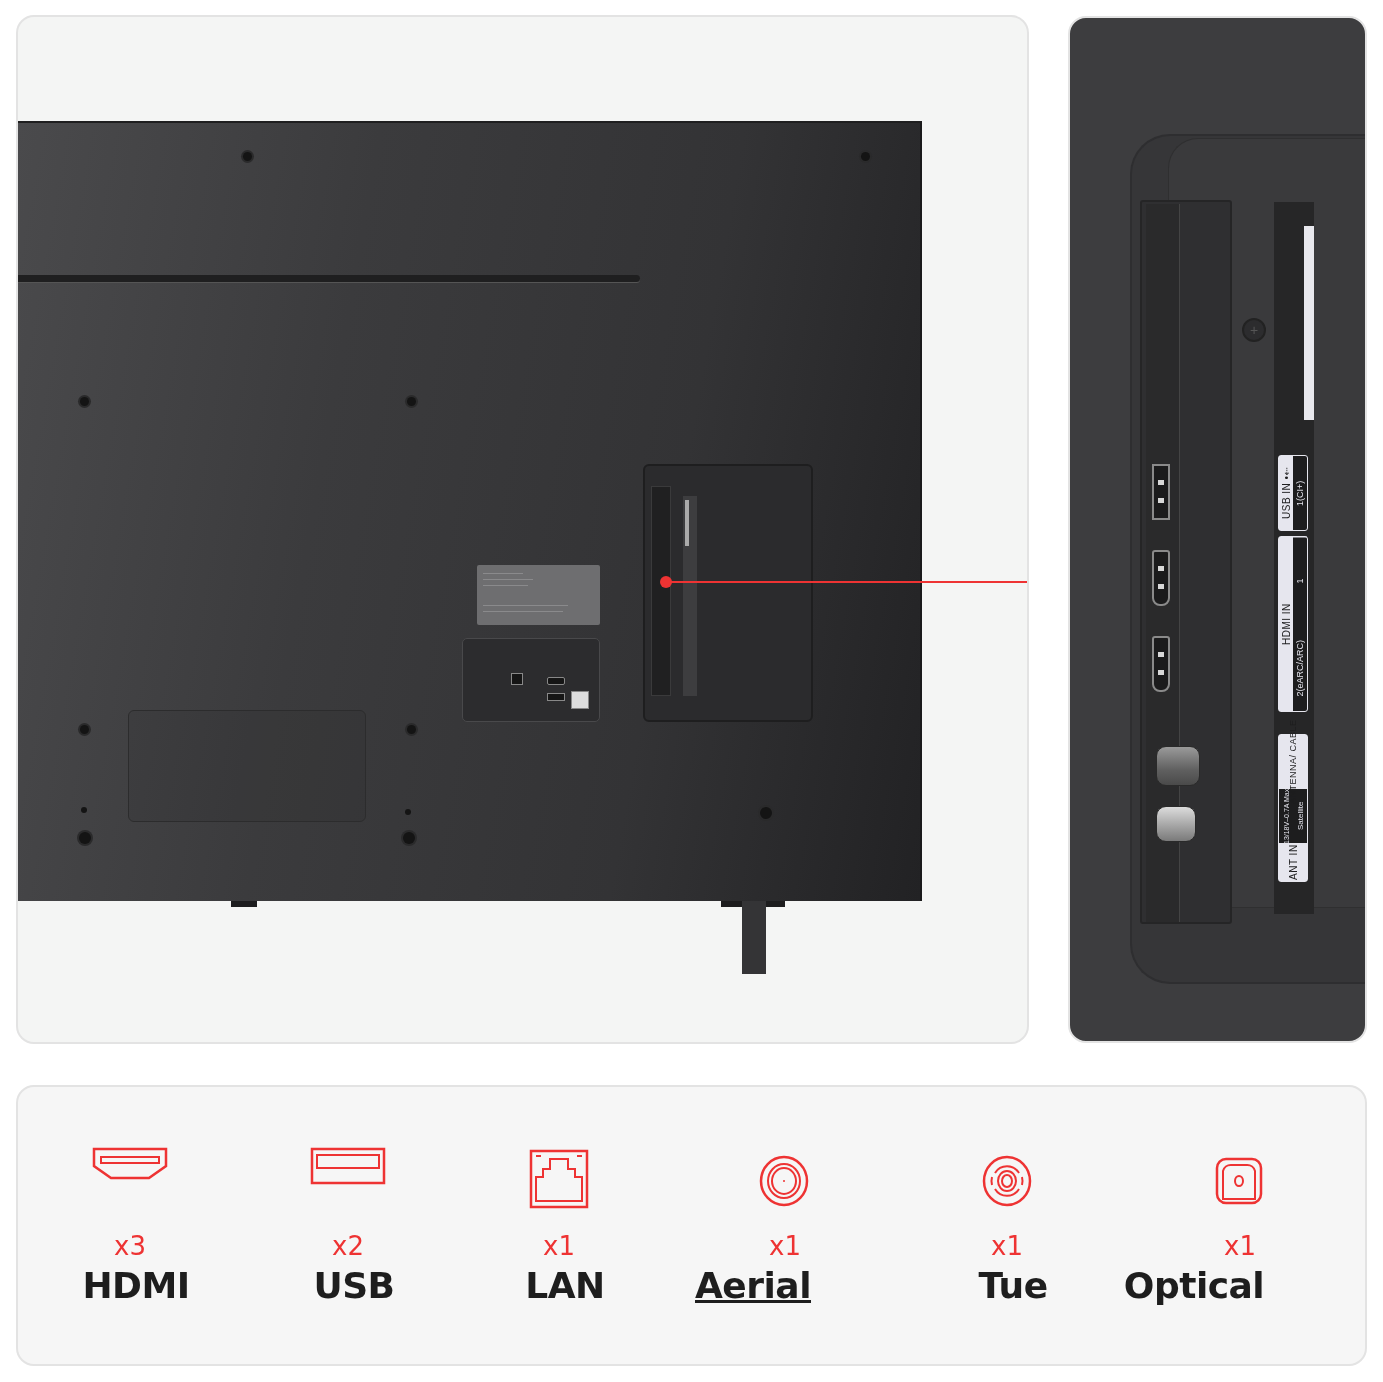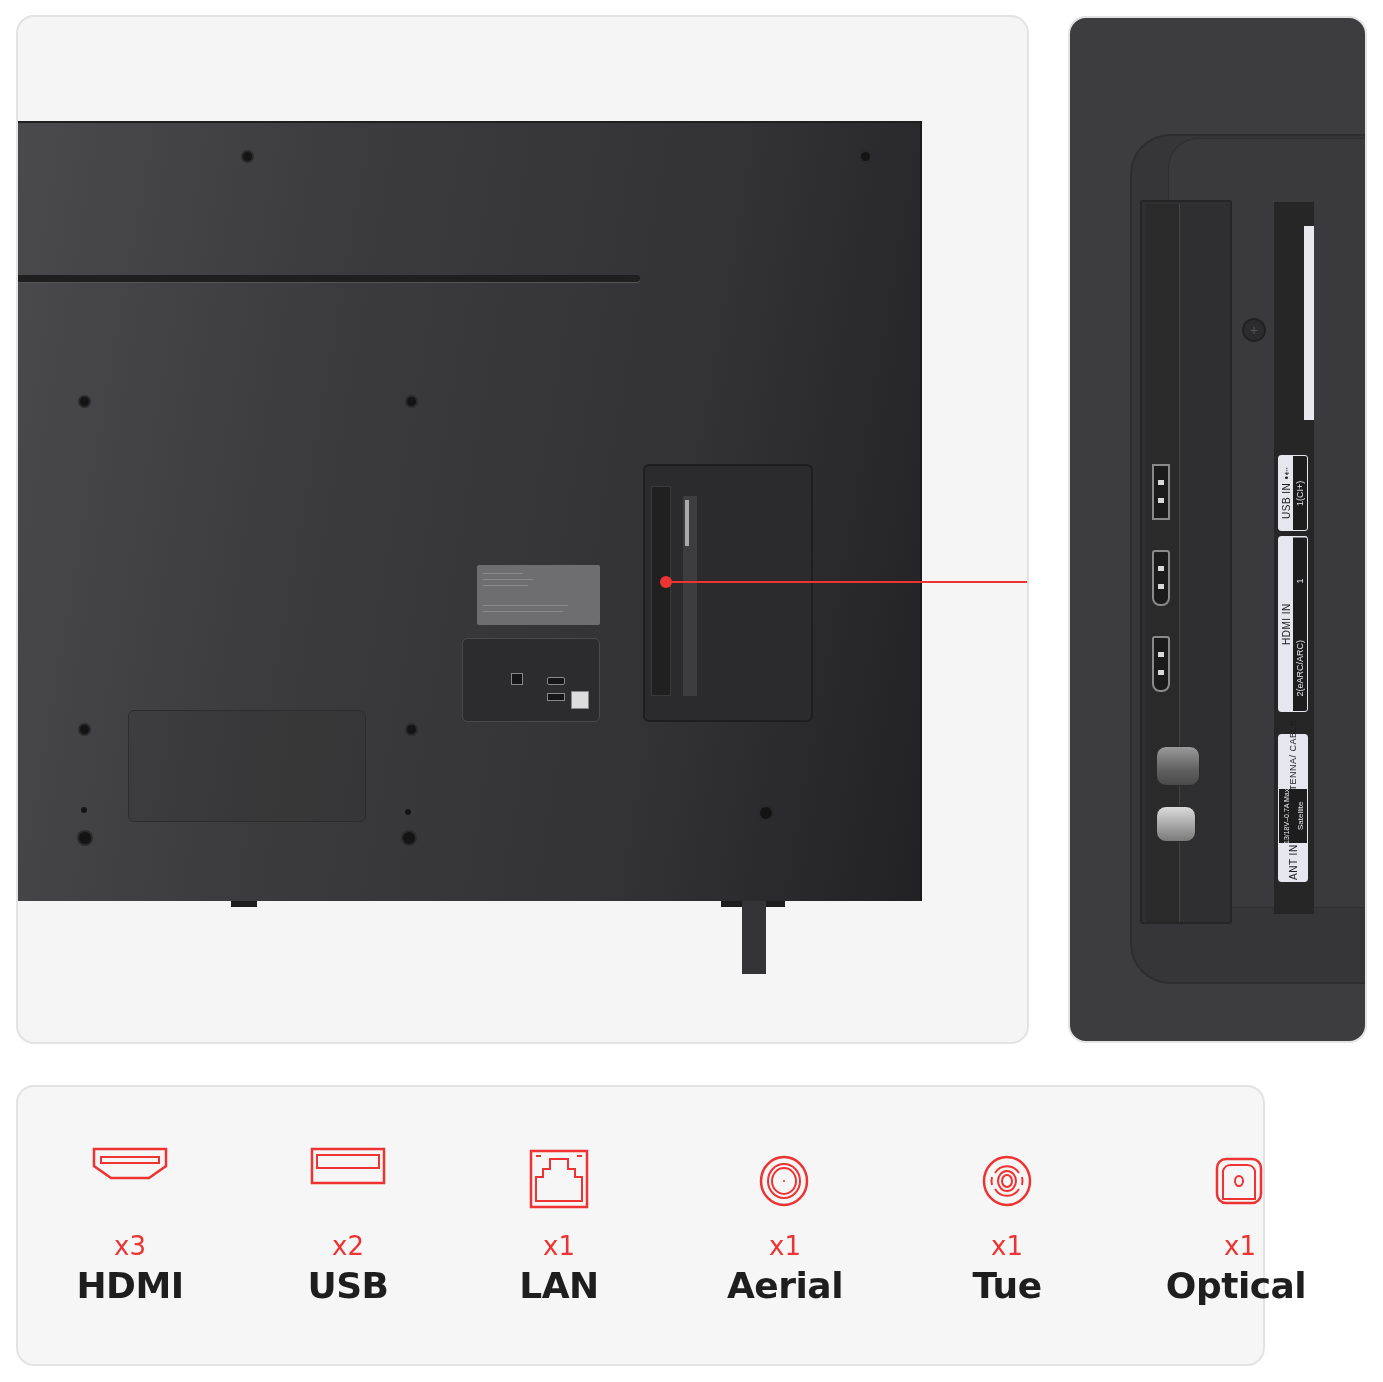--- a/index.html
+++ b/index.html
@@ -120,31 +120,31 @@
     color: #e6e6ee; width: 14px; writing-mode: vertical-rl; transform: rotate(180deg);
     font-size: 9px; text-align: center; display: flex; align-items: center; justify-content: center;
     white-space: nowrap;
   }
   .lbl-col { display: flex; flex-direction: column; width: 14px; }
   .lbl-col > div { flex: 1; border-bottom: 1px solid #e6e6ee; }
   .lbl-col > div:last-child { border-bottom: none; }
 
   
   .connections-bar {
-    position: absolute; left: 16px; top: 1085px; width: 1249px; height: 281px;
+    position: absolute; left: 16px; top: 1085px; width: 1351px; height: 281px;
     background: #f6f6f6; border: 2px solid #e3e3e3; border-radius: 18px;
   }
   .conn-icon { position: absolute; top: 60px; display: flex; align-items: center; justify-content: center; }
   .conn-count {
     position: absolute; top: 144px; color: #ee3333; font-size: 26px; white-space: nowrap;
     font-family: "DejaVu Sans", sans-serif; transform: translateX(-50%);
   }
   .conn-name {
     position: absolute; top: 178px; color: #1e1e1e; font-size: 36px; font-weight: bold; white-space: nowrap;
-    font-family: "DejaVu Sans", sans-serif; letter-spacing: -0.5px; transform: translateX(-50%);
+    font-family: "DejaVu Sans", sans-serif; letter-spacing: -0.5px; transform: translateX(-50%); margin-left: 6px;
   }
 </style>
 </head>
 <body>
 
 <div class="main-panel">
   <div class="tv-back">
     <div class="tv-slot"></div>
 
     <div class="screw" style="left:225px;top:29px;"></div>
@@ -273,21 +273,21 @@
 
   <div class="conn-icon" style="left:740px;top:68px;">
     <svg width="52" height="52" viewBox="0 0 52 52">
       <ellipse cx="26" cy="26" rx="23" ry="24" fill="none" stroke="#ee3333" stroke-width="2.5"></ellipse>
       <ellipse cx="26" cy="26" rx="16" ry="17" fill="none" stroke="#ee3333" stroke-width="2"></ellipse>
       <ellipse cx="26" cy="26" rx="12" ry="13" fill="none" stroke="#ee3333" stroke-width="2"></ellipse>
       <circle cx="26" cy="26" r="1" fill="#ee3333"></circle>
     </svg>
   </div>
   <div class="conn-count" style="left:767px;">x1</div>
-  <div class="conn-name" style="left:767px;">Aerial</div>
+  <div class="conn-name" style="left:729px;text-decoration:underline;">Aerial</div>
 
   <div class="conn-icon" style="left:963px;top:68px;">
     <svg width="52" height="52" viewBox="0 0 52 52">
       <ellipse cx="26" cy="26" rx="23" ry="24" fill="none" stroke="#ee3333" stroke-width="2.5"></ellipse>
       <path d="M14 18 A14 14 0 0 1 38 18" fill="none" stroke="#ee3333" stroke-width="2"></path>
       <path d="M14 34 A14 14 0 0 0 38 34" fill="none" stroke="#ee3333" stroke-width="2"></path>
       <path d="M11 22 A16 16 0 0 0 11 30" fill="none" stroke="#ee3333" stroke-width="2"></path>
       <path d="M41 22 A16 16 0 0 1 41 30" fill="none" stroke="#ee3333" stroke-width="2"></path>
       <ellipse cx="26" cy="26" rx="9" ry="10" fill="none" stroke="#ee3333" stroke-width="2"></ellipse>
       <ellipse cx="26" cy="26" rx="5" ry="6" fill="none" stroke="#ee3333" stroke-width="2"></ellipse>
@@ -297,14 +297,14 @@
   <div class="conn-name" style="left:989px;">Tue</div>
 
   <div class="conn-icon" style="left:1197px;top:70px;">
     <svg width="48" height="48" viewBox="0 0 48 48">
       <rect x="2" y="2" width="44" height="44" rx="9" fill="none" stroke="#ee3333" stroke-width="2.5"></rect>
       <path d="M8 42 V14 A8 8 0 0 1 16 8 H32 A8 8 0 0 1 40 14 V42 Z" fill="none" stroke="#ee3333" stroke-width="2"></path>
       <ellipse cx="24" cy="24" rx="4" ry="5" fill="none" stroke="#ee3333" stroke-width="2"></ellipse>
     </svg>
   </div>
   <div class="conn-count" style="left:1222px;">x1</div>
-  <div class="conn-name" style="left:1218px;">Optical</div>
+  <div class="conn-name" style="left:1170px;">Optical</div>
 </div>
 
 </body></html>

